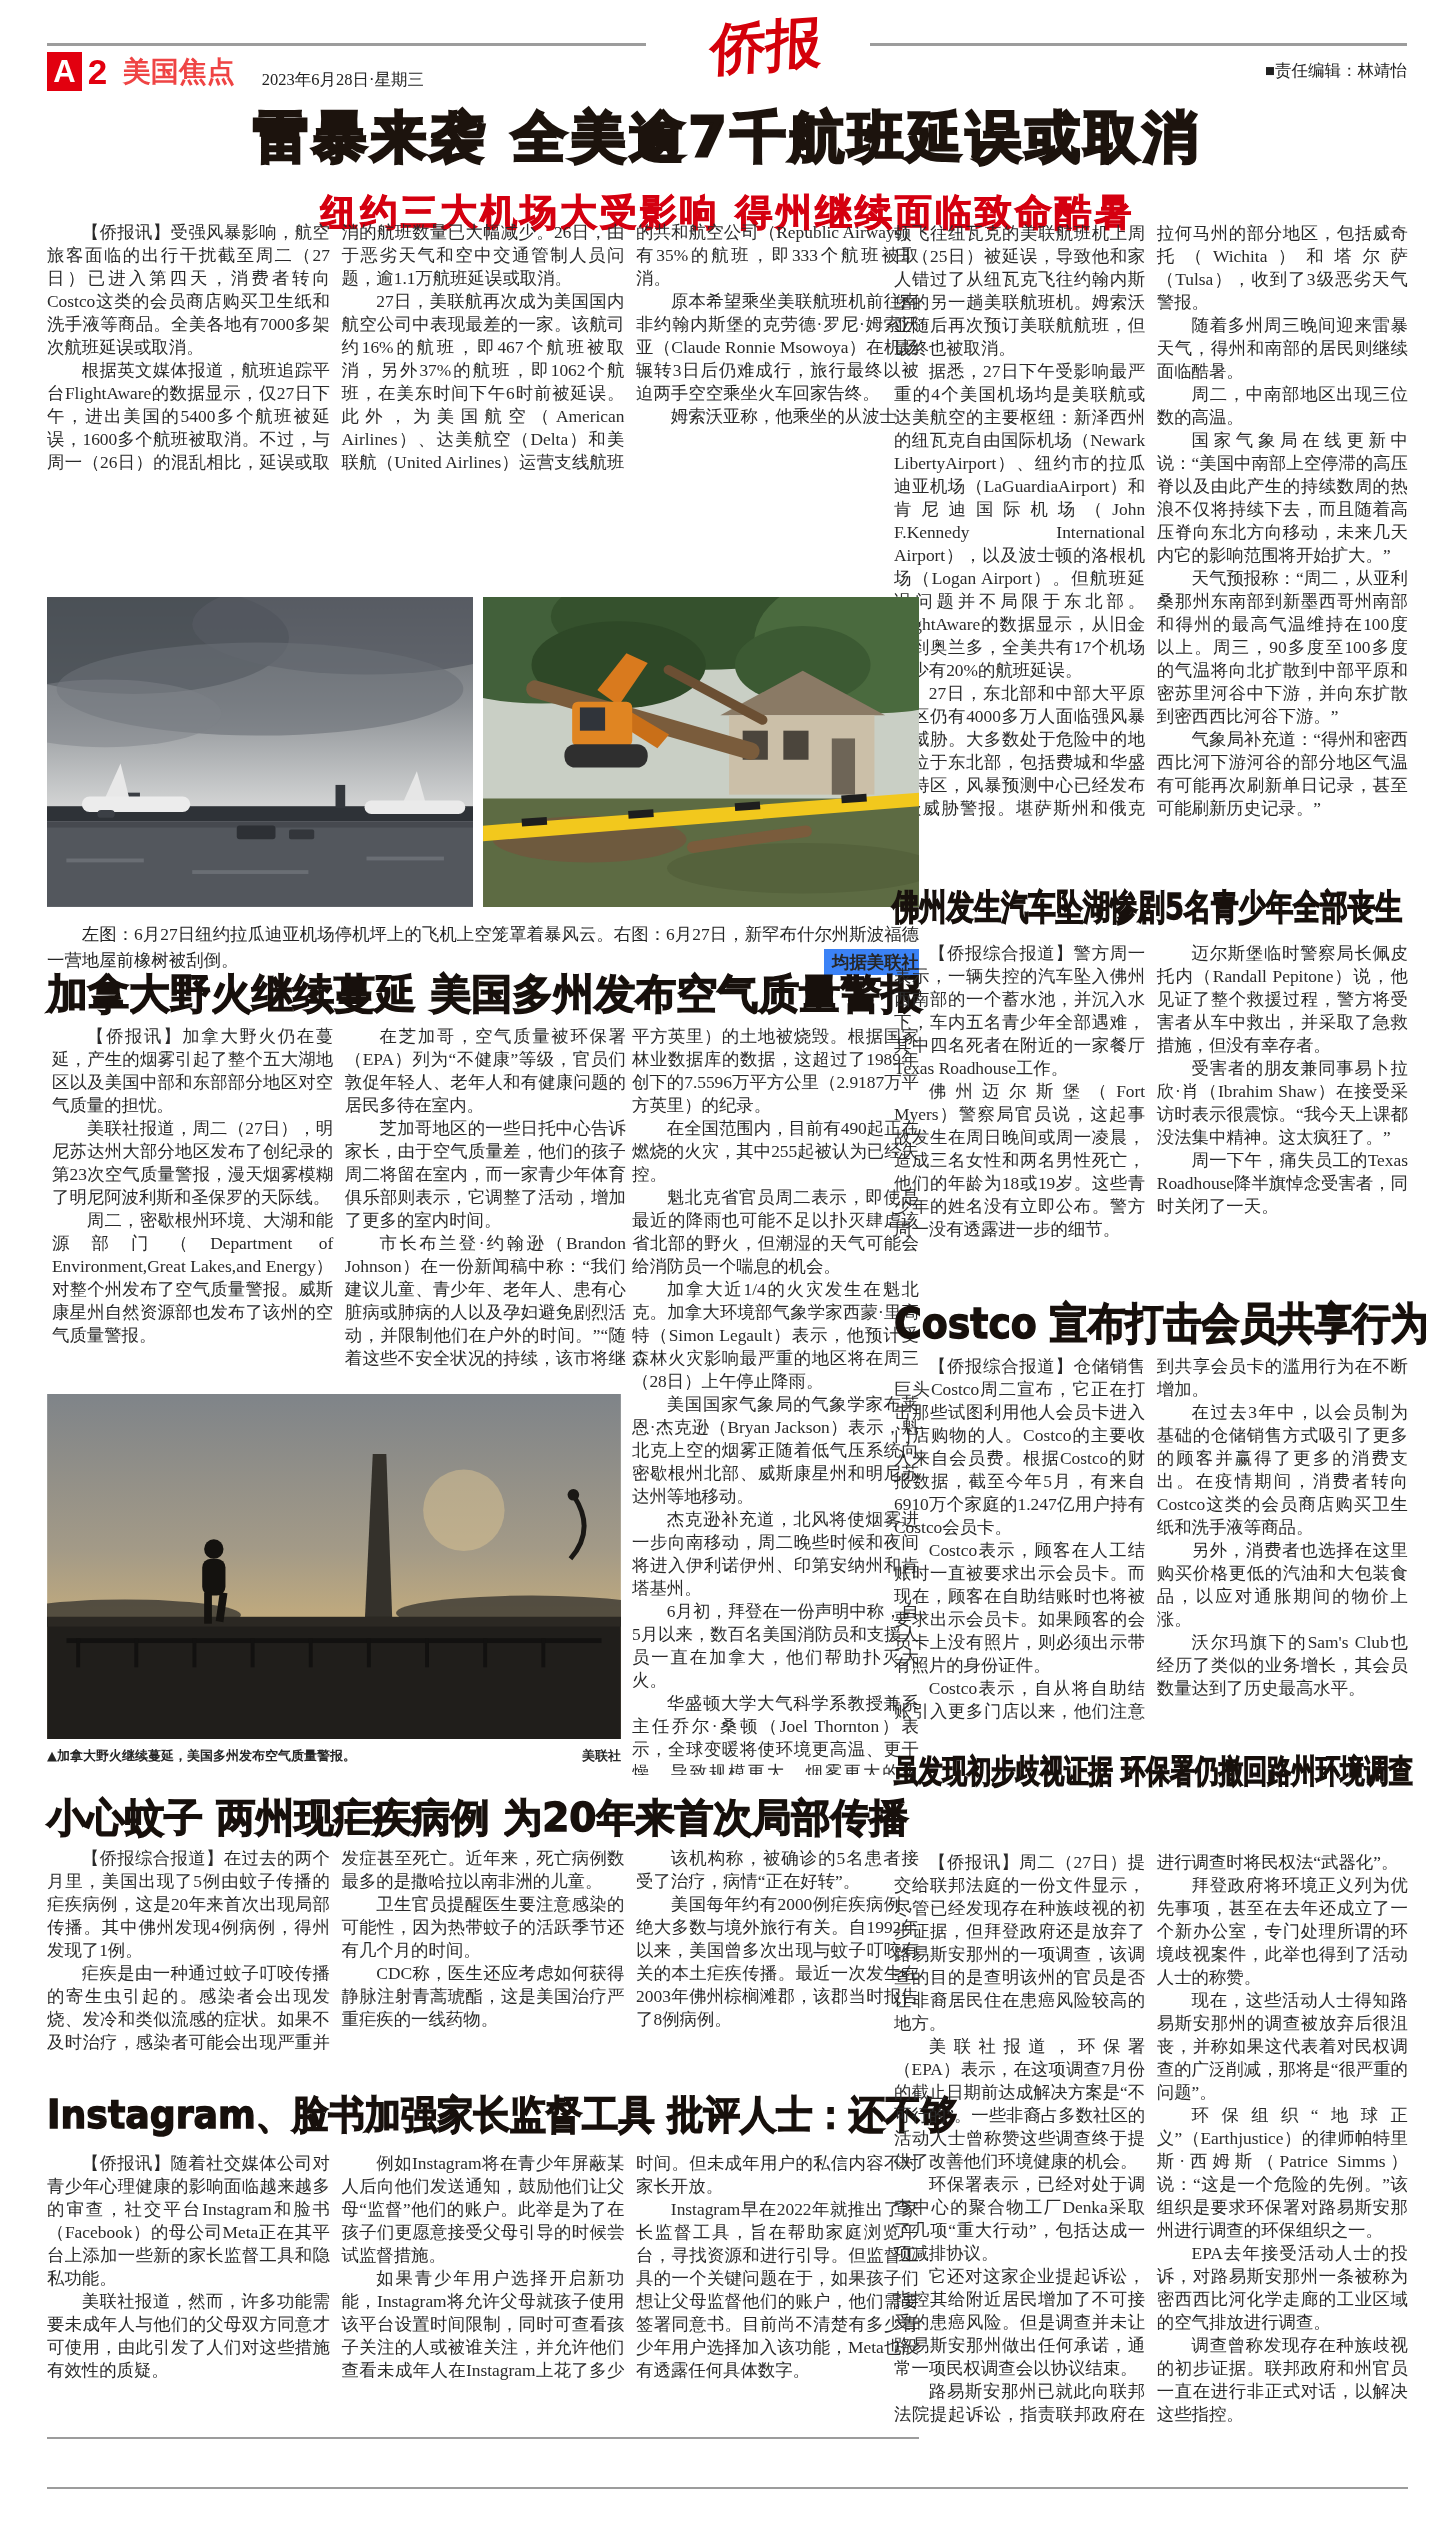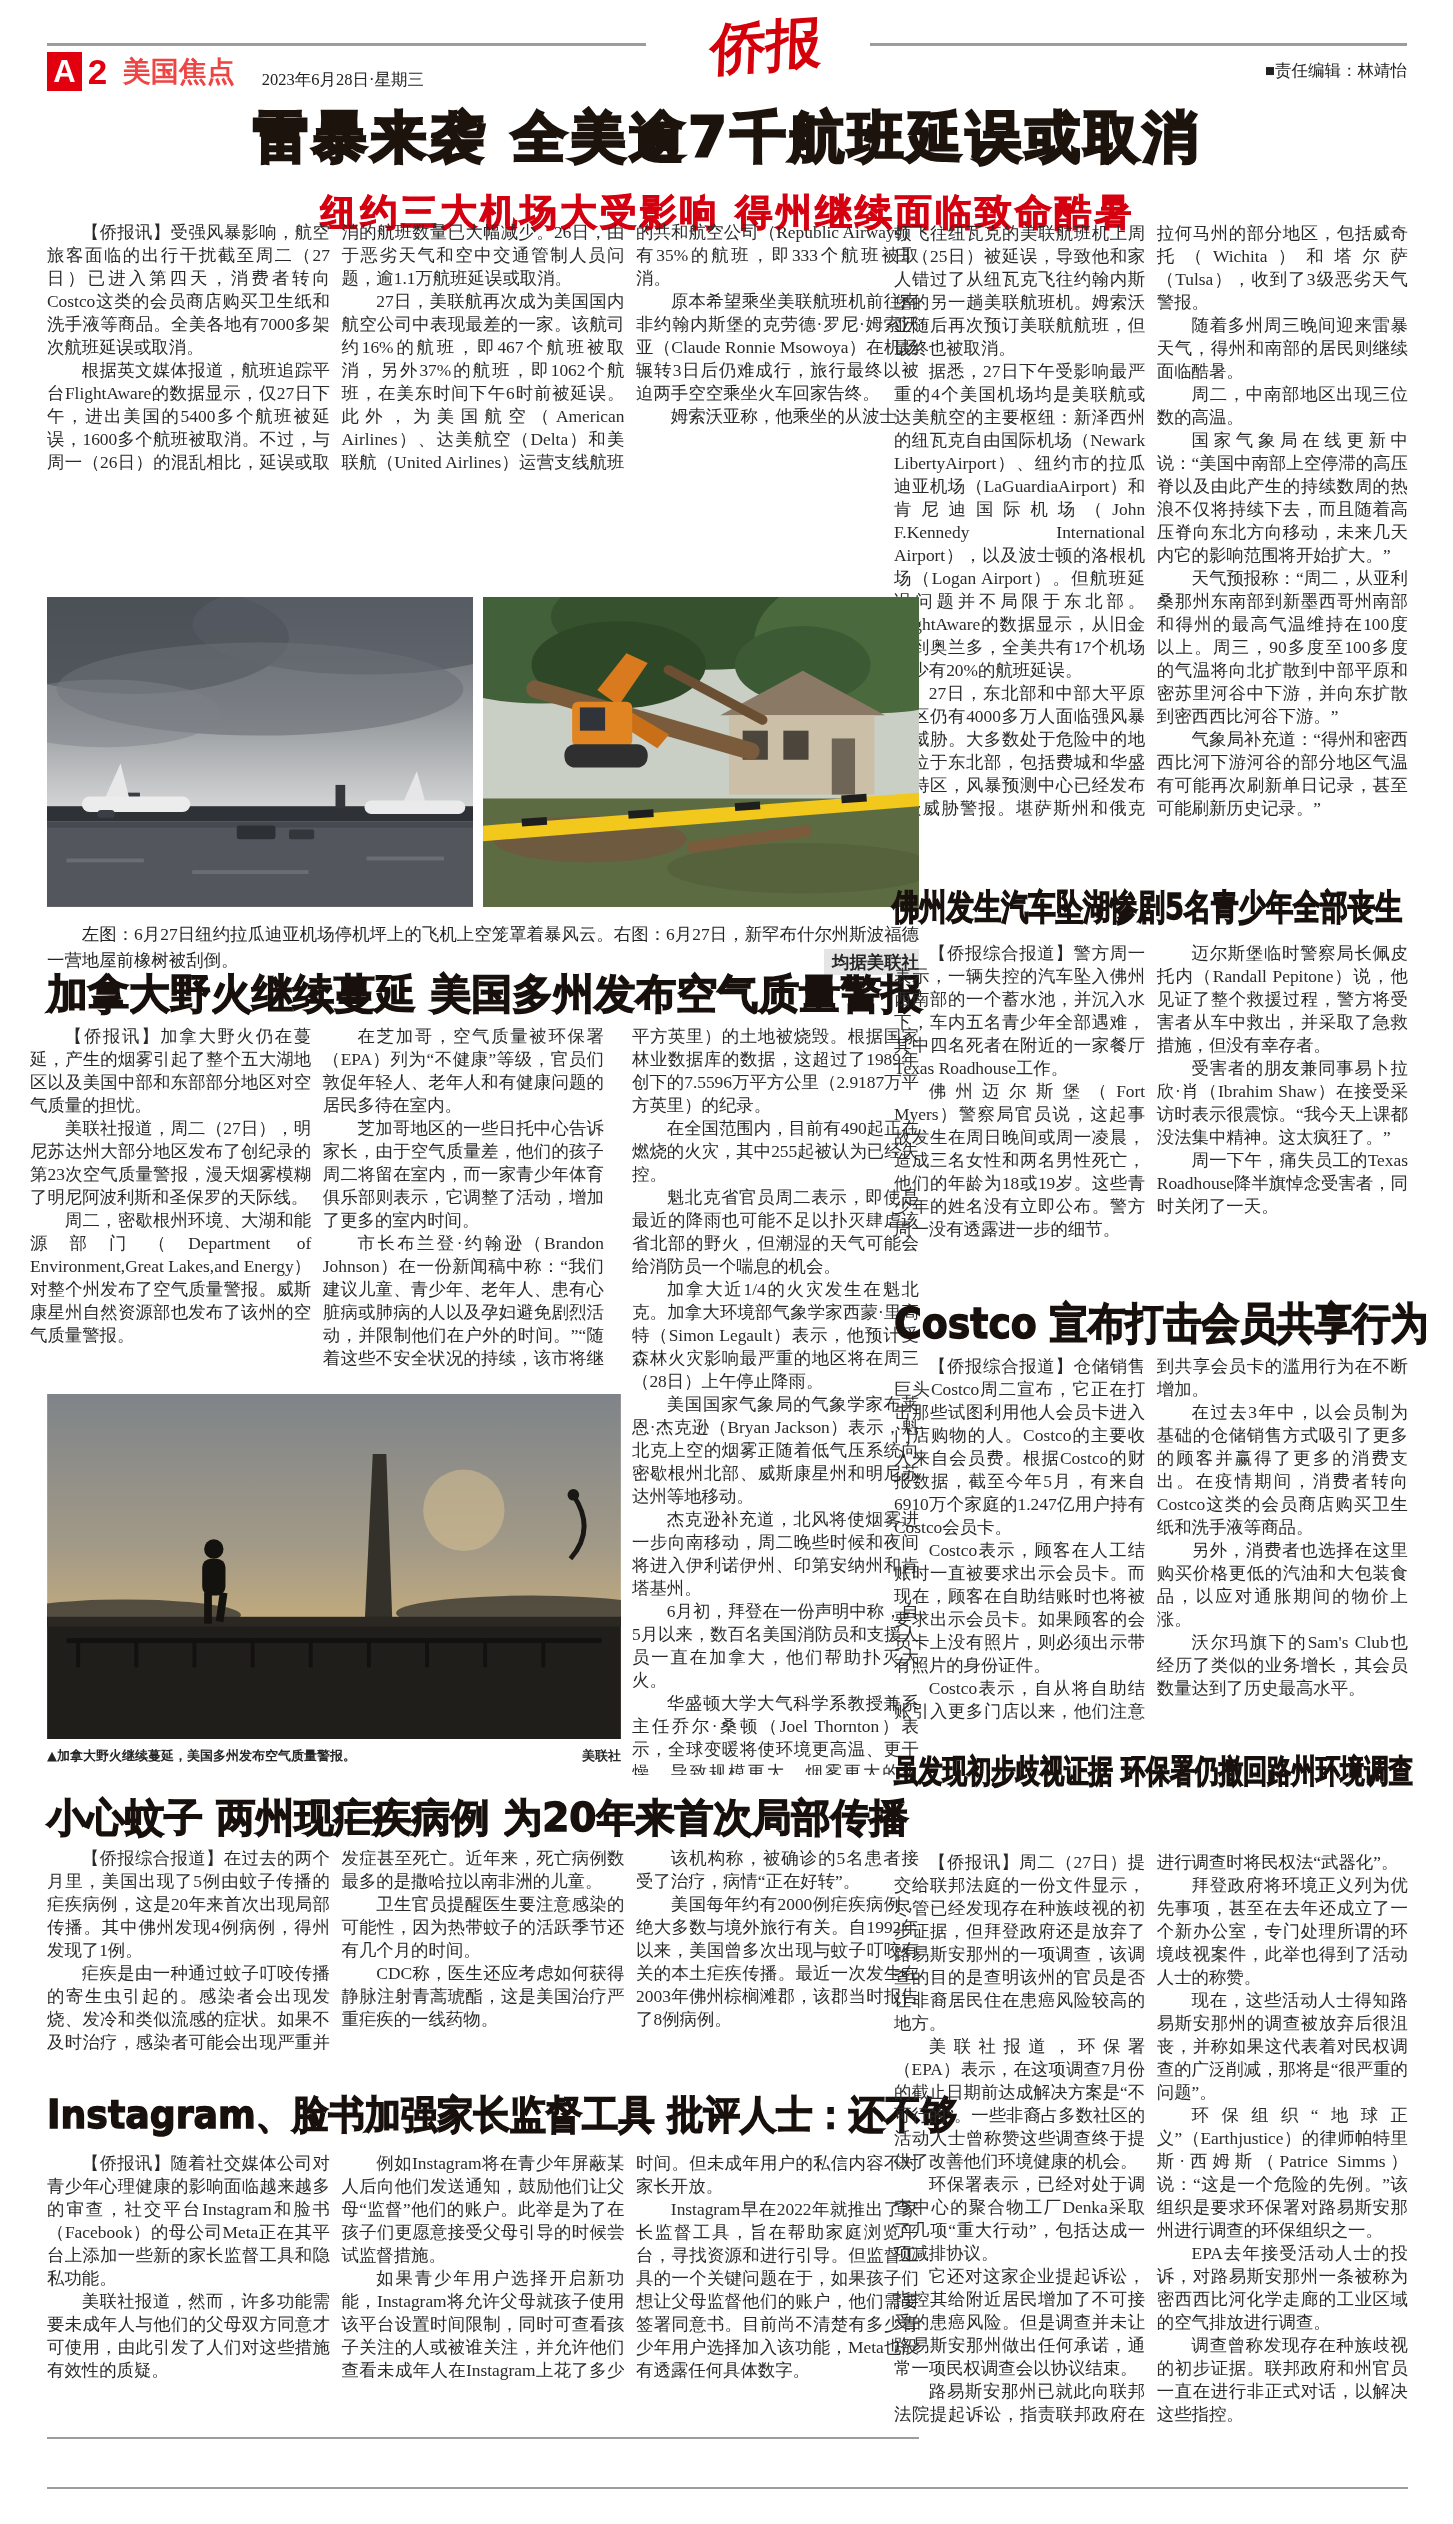--- a/index.html
+++ b/index.html
@@ -28,21 +28,21 @@
     -webkit-text-stroke:1.4px #17100c;white-space:nowrap;}
   .squeeze{display:inline-block;transform-origin:left center;}
   
   .bodytxt{font-size:17.4px;line-height:23px;text-align:justify;overflow:hidden;color:#2a2a2a;}
   .bodytxt p{margin:0;text-indent:2em;}
   .cont > p:first-child{text-indent:0;}
   .col3{column-count:3;column-gap:11.6px;}
   .col2{column-count:2;column-gap:11.6px;}
   .caption{font-size:17.4px;line-height:26px;text-align:justify;}
   .caption p{margin:0;text-indent:2em;}
-  .credit{position:absolute;right:0;bottom:0;font-weight:bold;font-family:"DejaVu Sans","Liberation Sans",sans-serif;background:#e5e5e5;padding-left:7.8px;}
+  .credit{position:absolute;right:0;bottom:0;font-weight:bold;font-family:"DejaVu Sans","Liberation Sans",sans-serif;background:#3b82f6;padding-left:7.8px;}
   .wf-caption{font-family:"DejaVu Sans","Liberation Sans",sans-serif;font-weight:bold;font-size:13px;}
   .photo{display:block;}
   svg{display:block;}
 </style>
 </head>
 <body>
 
 <div class="abs rule" style="left:47px;top:43px;width:599px;"></div>
 <div class="abs rule" style="left:870px;top:43px;width:537px;"></div>
 
@@ -142,21 +142,21 @@
     <rect x="370" y="204" width="26" height="8" transform="rotate(-4 383 208)" fill="#1e1e1e"></rect>
   </svg>
 </div>
 
 <div class="abs caption" style="left:47px;top:913px;width:872px;height:54px;margin-top:8px;">
   <p>左图：6月27日纽约拉瓜迪亚机场停机坪上的飞机上空笼罩着暴风云。右图：6月27日，新罕布什尔州斯波福德一营地屋前橡树被刮倒。</p>
   <span class="credit">均据美联社</span>
 </div>
 
 <div class="abs h-sec" style="left:47px;top:967px;font-size:41px;">加拿大野火继续蔓延 美国多州发布空气质量警报</div>
-<div class="abs bodytxt col2" style="left:30px;top:1025px;width:574px;height:361px;">
+<div class="abs bodytxt col2" style="left:52px;top:1025px;width:574px;height:361px;">
     <p>【侨报讯】加拿大野火仍在蔓延，产生的烟雾引起了整个五大湖地区以及美国中部和东部部分地区对空气质量的担忧。</p>
     <p>美联社报道，周二（27日），明尼苏达州大部分地区发布了创纪录的第23次空气质量警报，漫天烟雾模糊了明尼阿波利斯和圣保罗的天际线。</p>
     <p>周二，密歇根州环境、大湖和能源部门（Department of Environment,Great Lakes,and Energy）对整个州发布了空气质量警报。威斯康星州自然资源部也发布了该州的空气质量警报。</p>
     <p>在芝加哥，空气质量被环保署（EPA）列为“不健康”等级，官员们敦促年轻人、老年人和有健康问题的居民多待在室内。</p>
     <p>芝加哥地区的一些日托中心告诉家长，由于空气质量差，他们的孩子周二将留在室内，而一家青少年体育俱乐部则表示，它调整了活动，增加了更多的室内时间。</p>
     <p>市长布兰登·约翰逊（Brandon Johnson）在一份新闻稿中称：“我们建议儿童、青少年、老年人、患有心脏病或肺病的人以及孕妇避免剧烈活动，并限制他们在户外的时间。”“随着这些不安全状况的持续，该市将继续提供最新情况，并迅速采取行动，确保弱势群体拥有保护自己和家人所需的资源。”</p>
   </div>
 
 <div class="abs photo" style="left:47px;top:1394px;width:574px;height:345px;">
   <svg viewBox="0 0 592 356" width="574" height="345">

